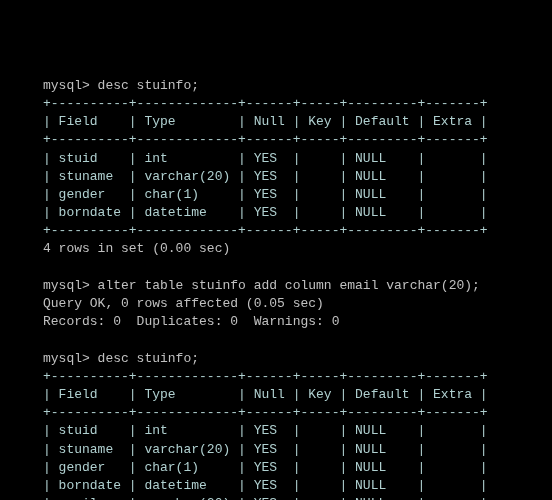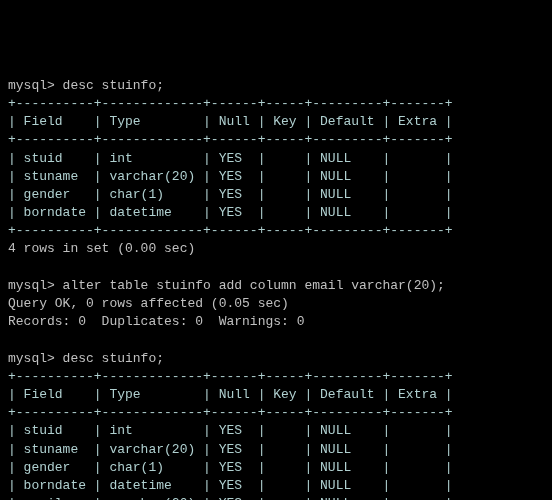--- a/index.html
+++ b/index.html
@@ -14,20 +14,21 @@
       font-size: 13px;
       line-height: 1.4;
       padding: 4px 8px;
       white-space: pre;
       width: 552px;
       height: 500px;
       overflow: hidden;
     }
     .line {
       white-space: pre;
+      margin-left: 35px;
     }
     .cyan {
       color: #b0d0d0;
     }
   </style>
 </head>
 <body>
 
 
 

